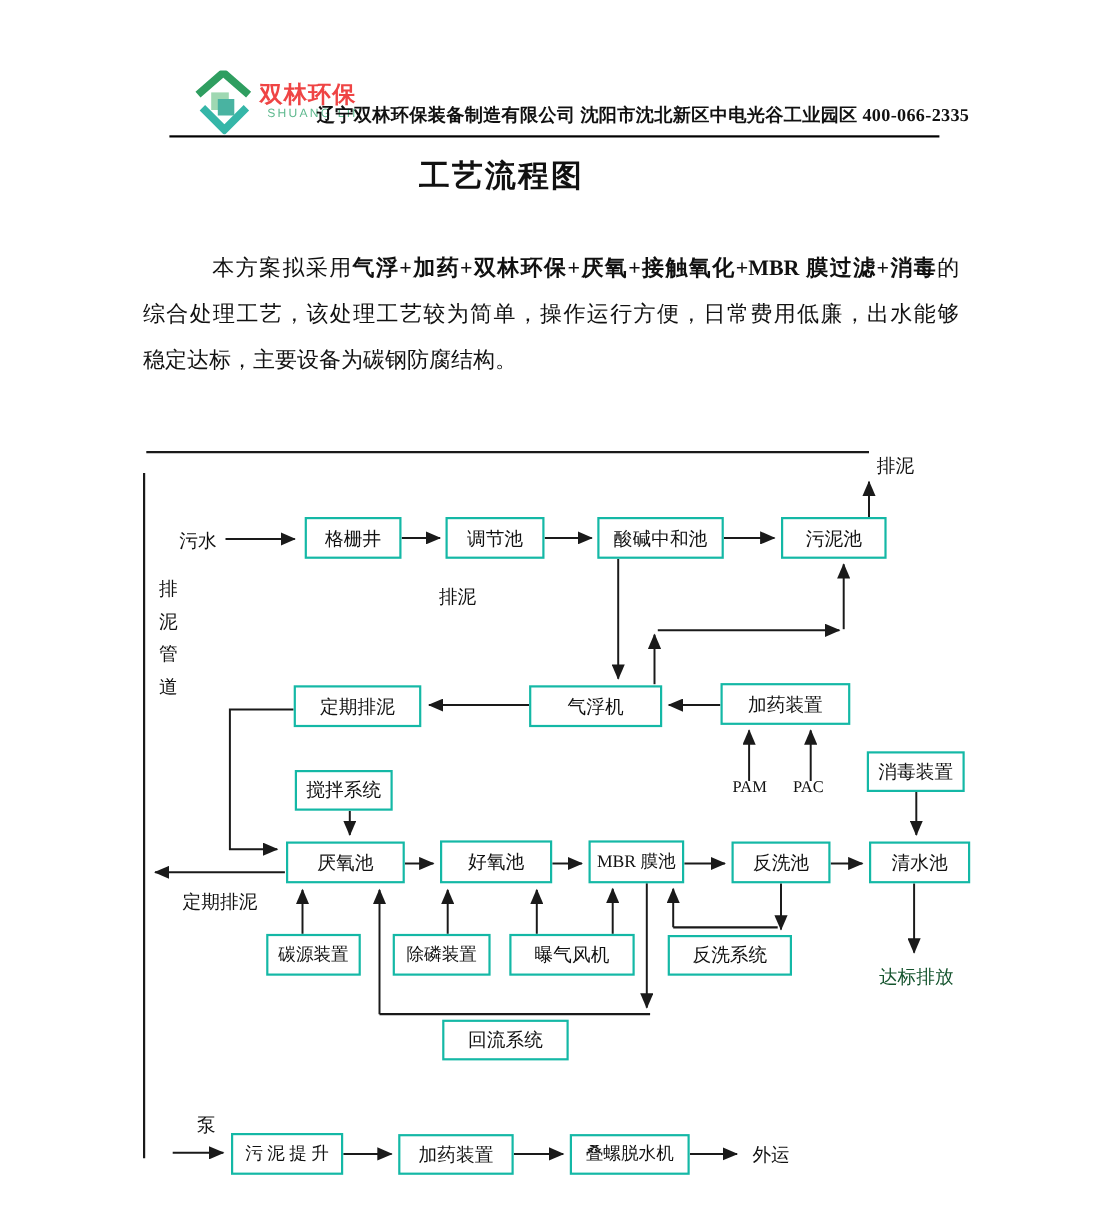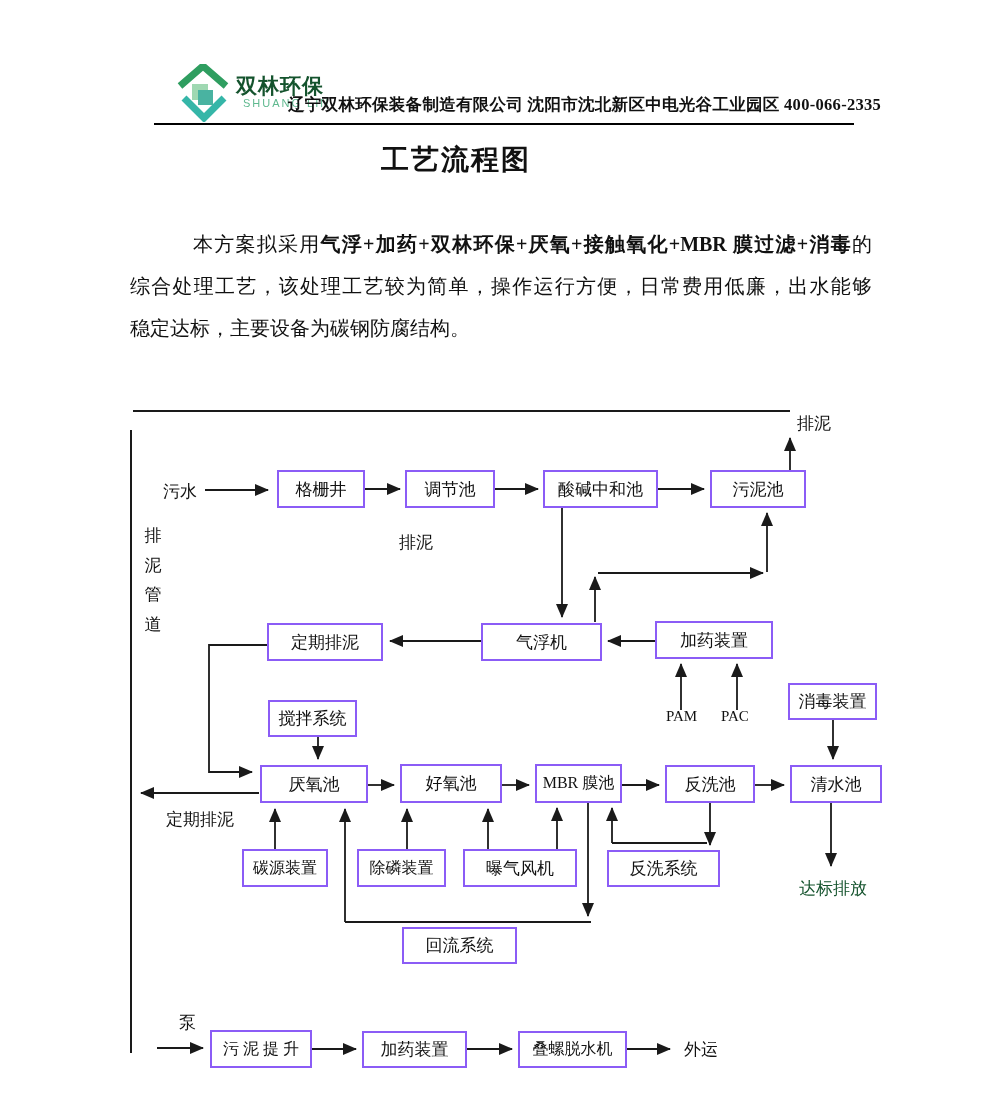--- a/index.html
+++ b/index.html
@@ -1,38 +1,38 @@
 <!DOCTYPE html>
 <html><head>
 <meta charset="utf-8">
 <style>
   html,body{margin:0;padding:0;background:#ffffff;}
   #page{position:relative;width:1000px;height:1115px;background:#fff;overflow:hidden;
         font-family:"Liberation Serif","DejaVu Serif",serif;color:#111;}
   
   .logo-icon{position:absolute;left:176px;top:64px;width:60px;height:58px;}
-  .logo-name{position:absolute;left:236px;top:72px;font-size:21px;color:#14532d;
+  .logo-name{position:absolute;left:236px;top:72px;font-size:21px;color:#ef4444;
              font-family:"Liberation Sans","DejaVu Sans",sans-serif;font-weight:bold;letter-spacing:1px;}
   .logo-sub{position:absolute;left:243px;top:97px;font-size:11px;color:#5fb98f;
             font-family:"Liberation Sans","DejaVu Sans",sans-serif;letter-spacing:2px;}
   .company{position:absolute;left:255px;top:94px;width:600px;font-size:16.5px;font-weight:bold;
            white-space:nowrap;letter-spacing:0.3px;margin-left:33px;}
   .head-rule{position:absolute;left:154px;top:123px;width:700px;height:2px;background:#000;}
   
   .doc-title{position:absolute;left:0;top:141px;width:912px;text-align:center;
              font-size:28px;font-weight:bold;letter-spacing:2px;}
   .intro-line{position:absolute;left:130px;width:742px;font-size:20px;line-height:30px;
               text-align:justify;text-align-last:justify;white-space:nowrap;}
   .intro-line.last{text-align-last:left;}
   #il1{top:229px;text-indent:63px;}
   #il2{top:271px;}
   #il3{top:313px;}
   
   svg.flow{position:absolute;left:0;top:0;width:1000px;height:1115px;}
-  .box{position:absolute;border:2px solid #8b5cf6;background:#fff;box-sizing:border-box;
+  .box{position:absolute;border:2px solid #14b8a6;background:#fff;box-sizing:border-box;
        display:flex;align-items:center;justify-content:center;font-size:17px;white-space:nowrap;}
   .lbl{position:absolute;font-size:17px;white-space:nowrap;}
   .lbl.sm{font-size:15px;font-family:"Liberation Serif","DejaVu Serif",serif;}
   .lbl.vert{white-space:normal;width:22px;line-height:29.5px;text-align:center;}
   .lbl.red{color:#14532d;}
 </style>
 </head>
 <body>
 
 <div id="page">

